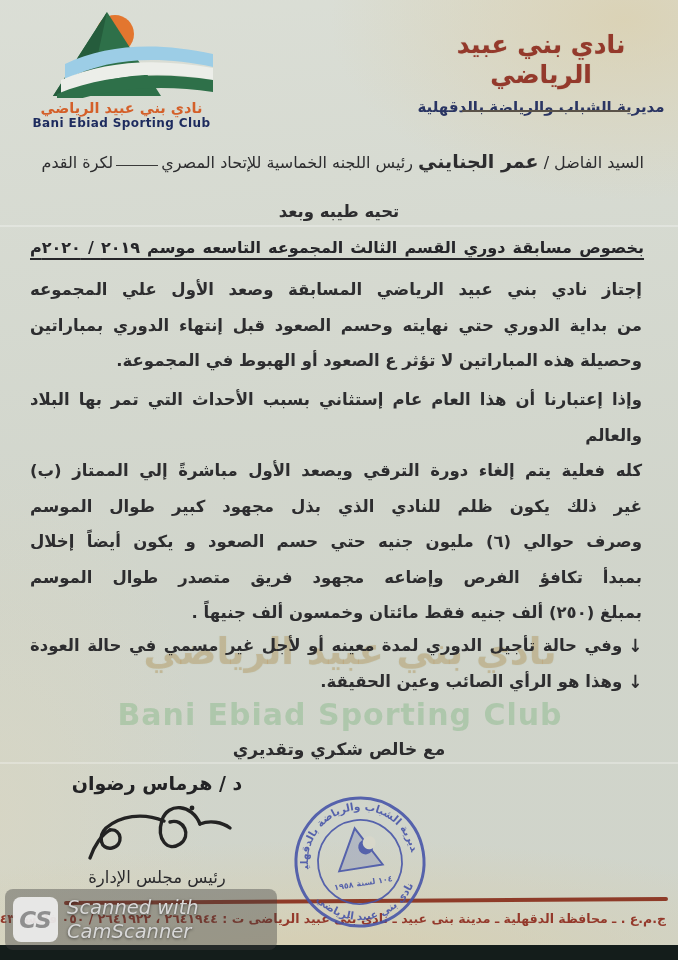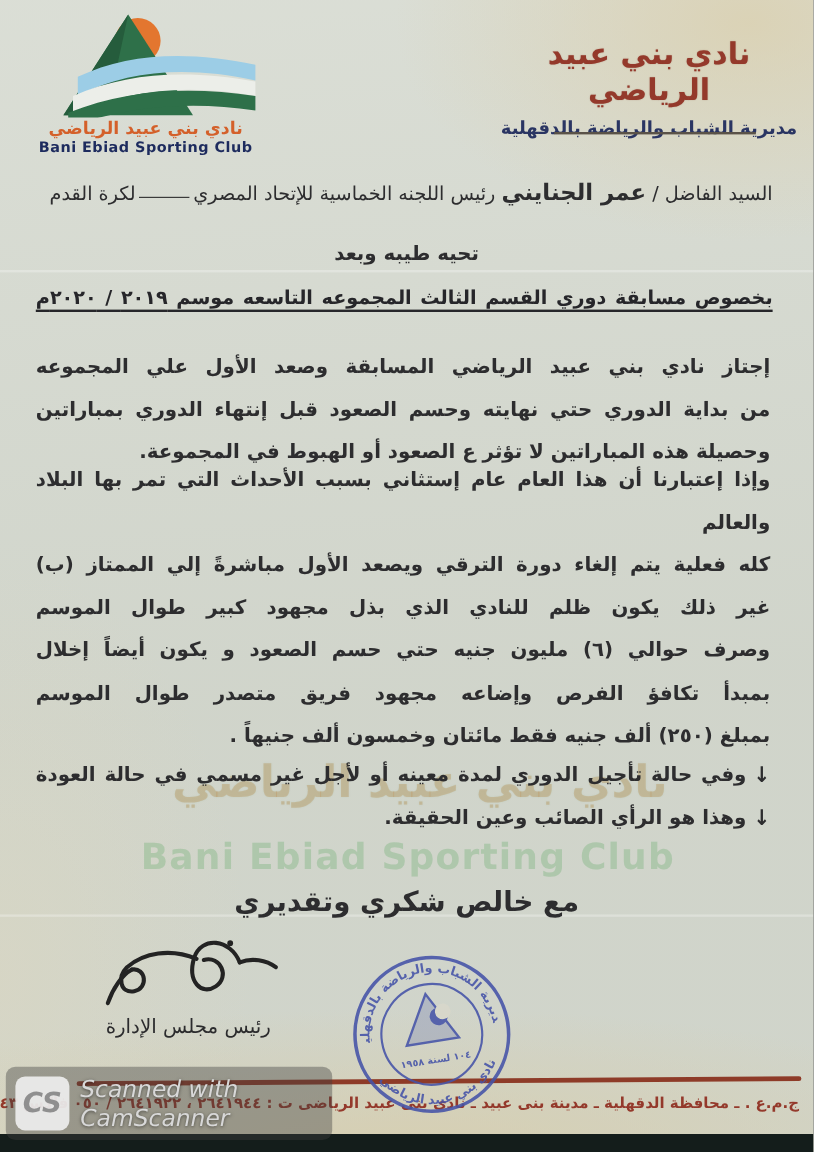--- a/index.html
+++ b/index.html
@@ -38,27 +38,27 @@
   .recipient-name{ font-weight:800; font-size:19px; }
   .tail{ display:inline-block; width:42px; border-bottom:1.6px solid #3a3a3a; vertical-align:2px; margin:0 3px; }
   .greeting{ position:absolute; top:202px; left:0; width:100%; text-align:center; font-size:16.5px; }
   .subject{
     position:absolute; top:238px; right:34px; left:30px;
     font-weight:800; font-size:16px; color:#26262a;
     text-align:justify; text-align-last:justify;
     text-decoration:underline; text-underline-offset:5px; text-decoration-thickness:1.5px;
   }
   .para{ position:absolute; right:36px; left:30px; line-height:35.5px; }
-  .p1{ top:288px; } .p2{ top:382px; }
+  .p1{ top:272px; } .p2{ top:382px; }
   .just{ text-align:justify; text-align-last:justify; }
   .norm{ text-align:right; }
   .bullets{ position:absolute; top:628px; right:36px; left:30px; line-height:35.5px; }
   .arrow{ display:inline-block; transform:scaleY(1.1); margin-left:6px; font-weight:700; }
   .b-ind{ padding-right:22px; }
-  .closing{ position:absolute; top:739px; left:0; width:100%; text-align:center; font-size:23px; font-weight:700; }
+  .closing{ position:absolute; top:739px; left:0; width:100%; text-align:center; font-size:17px; font-weight:700; }
 
   
   .sig-block{ position:absolute; top:772px; left:42px; width:230px; text-align:center; z-index:2; }
   .sig-name{ font-size:19px; font-weight:800; color:#232325; }
   .sig-title{ font-size:16.5px; font-weight:400; color:#2b2b2d; margin-top:-4px; }
 
   
   .stamp{ position:absolute; top:788px; left:286px; width:148px; height:148px; z-index:3; transform:rotate(-9deg); opacity:.88; }
 
   
@@ -133,20 +133,21 @@
   </div>
 
   <div class="bullets txt">
     <div class="just"><span class="arrow">↓</span><span>وفي حالة تأجيل الدوري لمدة معينه أو لأجل غير مسمي في حالة العودة</span></div>
     <div class="norm"><span class="arrow">↓</span><span>وهذا هو الرأي الصائب وعين الحقيقة.</span></div>
   </div>
 
   <div class="closing txt">مع خالص شكري وتقديري</div>
 
   <div class="sig-block">
+    <div class="sig-name">د / هرماس رضوان</div>
     <svg width="170" height="74" viewBox="0 0 170 74">
       <g fill="none" stroke="#232323" stroke-width="3.4" stroke-linecap="round">
         <path d="M128,30 C120,10 96,8 90,26 C84,46 96,58 108,50 C120,42 112,24 98,28"></path>
         <path d="M92,27 C70,18 48,22 34,34 C26,42 28,56 40,54 C52,52 50,34 38,36"></path>
         <path d="M38,36 C30,40 22,52 18,64"></path>
         <path d="M128,30 C138,26 150,28 158,34"></path>
       </g>
       <circle cx="120" cy="14" r="2.4" fill="#232323"></circle>
     </svg>
     <div class="sig-title">رئيس مجلس الإدارة</div>

